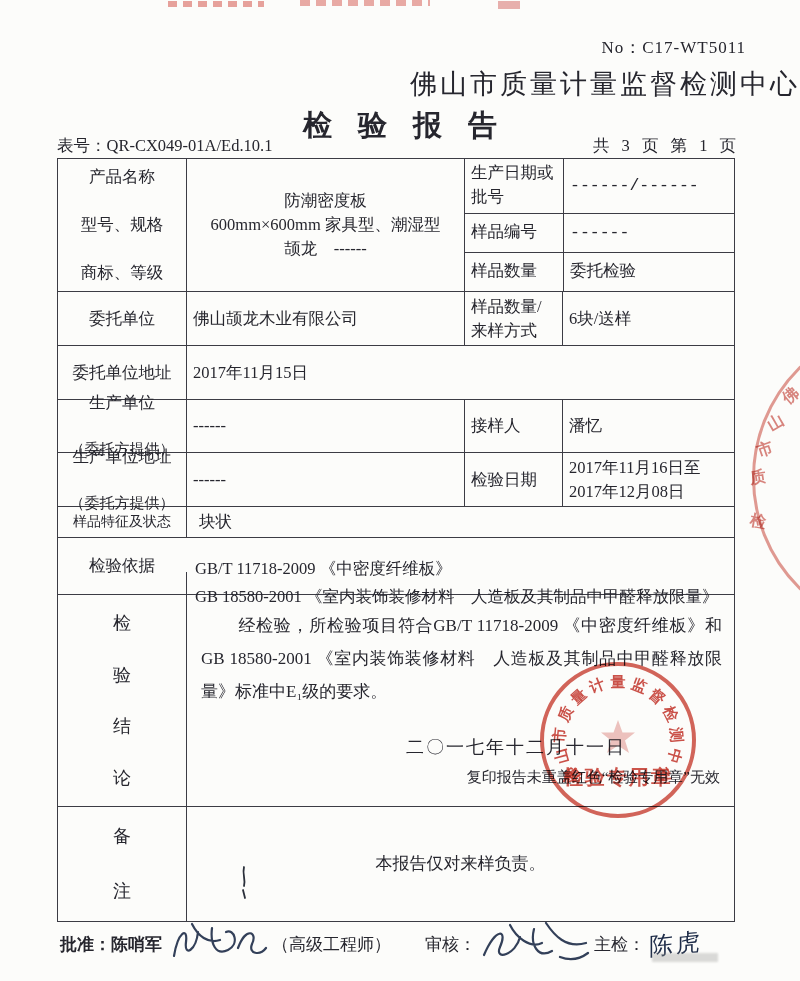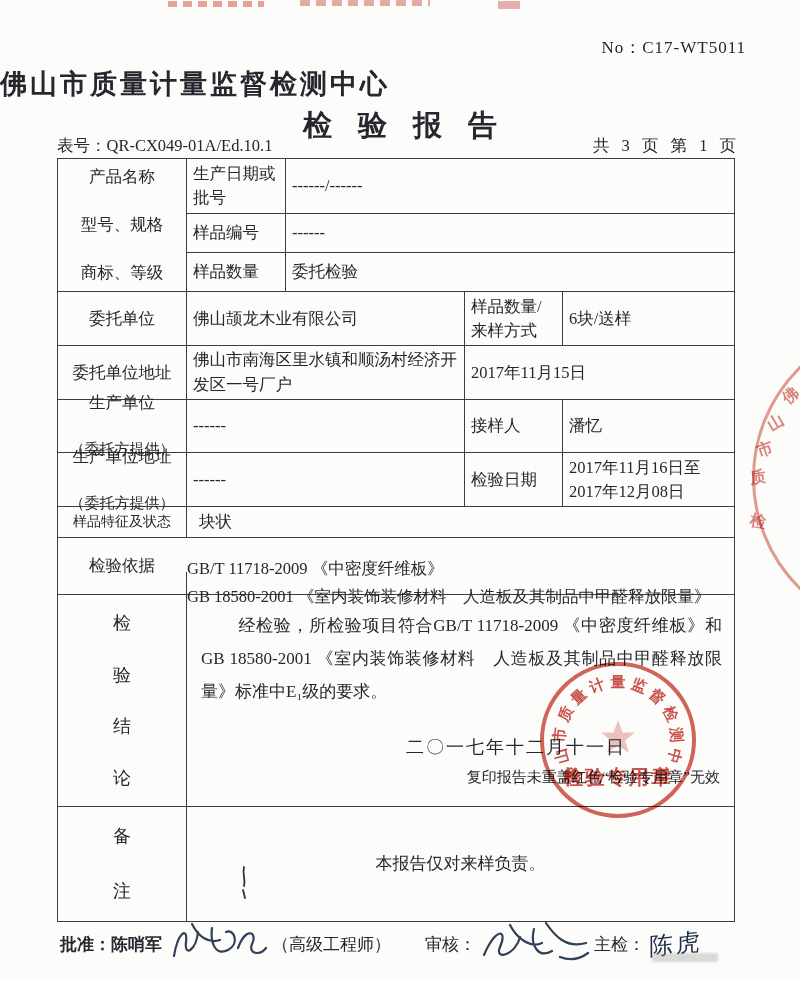--- a/index.html
+++ b/index.html
@@ -8,22 +8,22 @@
     background:#ffffff;
     font-family:"Liberation Serif","DejaVu Serif",serif;
     color:#26262e;
     position:relative;
     overflow:hidden;
   }
   .page{position:absolute;inset:0;background:#fcfcfa;}
 
   
   .report-no{position:absolute;top:36px;right:54px;font-size:17px;letter-spacing:1px;}
-  .org-title{position:absolute;top:66px;left:0;width:100%;text-align:left;
-    font-size:27px;font-weight:700;letter-spacing:3px;}
+  .org-title{position:absolute;top:66px;left:0;width:100%;text-align:right;
+    font-size:27px;font-weight:400;letter-spacing:3px;}
   .doc-title{position:absolute;top:106px;left:0;width:100%;text-align:center;
     font-size:29px;font-weight:600;letter-spacing:26px;text-indent:26px;}
   .form-line{position:absolute;top:135px;left:57px;right:60px;display:flex;
     justify-content:space-between;font-size:16.5px;}
   .page-info{letter-spacing:4px;}
 
   
   .doc-table{
     position:absolute;left:57px;top:158px;width:678px;
     border:1.6px solid #3c3c44;
@@ -34,35 +34,35 @@
   .trow + .trow{border-top:1.5px solid #3c3c44;}
   .cell{box-sizing:border-box;display:flex;flex-direction:column;justify-content:center;
     padding:2px 6px;line-height:1.45;}
   .cell + .cell{border-left:1.5px solid #3c3c44;}
   .c1{width:128px;flex:0 0 128px;align-items:center;text-align:center;gap:24px;}
   .c2{width:278px;flex:0 0 278px;}
   .c3{width:98px;flex:0 0 98px;}
   .c4{flex:1 1 auto;}
   .center-lines{align-items:center;text-align:center;}
   .subcol{flex:1 1 auto;display:flex;flex-direction:column;}
-  .sub{display:flex;flex:1 1 auto;box-sizing:border-box;}
+  .sub{display:flex;flex:1 1 auto;box-sizing:border-box;font-family:Liberation Mono, monospace;}
   .sub + .sub{border-top:1.5px solid #3c3c44;}
   .small-paren{font-size:15px;}
   .r1{height:132px;} .r2{height:54px;} .r3{height:54px;} .r4{height:53px;}
   .r5{height:54px;} .r6{height:31px;} .r7{height:57px;} .r8{height:212px;} .r9{height:115px;}
   .sub1{height:54px;} .sub2{height:38.5px;} .sub3{height:38.5px;}
   .vlabel{justify-content:space-around;padding:14px 6px;}
   .vlabel span{display:block;font-size:18px;}
   .concl-cell{justify-content:flex-start;padding:14px 12px 6px 14px;}
   .concl-text{line-height:33px;text-indent:2.2em;font-size:17px;text-align:justify;}
   .concl-date{margin-top:26px;text-align:right;padding-right:96px;font-size:18px;letter-spacing:2px;}
   .concl-note{margin-top:7px;text-align:right;padding-right:2px;font-size:15px;}
   .remark-cell{position:relative;justify-content:center;}
   .remark-text{text-align:center;font-size:17px;}
-  .basis-cell{justify-content:center;padding-left:0;line-height:28px;margin-top:34px;}
+  .basis-cell{justify-content:center;padding-left:8px;line-height:28px;margin-top:34px;}
 
   
   .footer{position:absolute;left:60px;top:928px;width:690px;display:flex;
     align-items:center;font-size:17px;white-space:nowrap;}
   .footer .bold{font-weight:700;}
   .sig-svg{margin:-14px 2px -10px 4px;}
   .hand-name{font-size:24px;color:#1d2b47;transform:rotate(-6deg) skewX(-6deg);
     display:inline-block;margin-left:4px;letter-spacing:3px;}
 
   
@@ -111,20 +111,25 @@
   </div>
 
   <div class="doc-table">
 
     <div class="trow r1">
       <div class="cell c1">
         <span>产品名称</span>
         <span>型号、规格</span>
         <span>商标、等级</span>
       </div>
+      <div class="cell c2 center-lines">
+        <span>防潮密度板</span>
+        <span>600mm×600mm  家具型、潮湿型</span>
+        <span>颉龙　------</span>
+      </div>
       <div class="subcol" style="border-left:1.5px solid #3c3c44;">
         <div class="sub sub1">
           <div class="cell c3">生产日期或批号</div>
           <div class="cell c4">------/------</div>
         </div>
         <div class="sub sub2">
           <div class="cell c3">样品编号</div>
           <div class="cell c4">------</div>
         </div>
         <div class="sub sub3">
@@ -136,21 +141,20 @@
 
     <div class="trow r2">
       <div class="cell c1">委托单位</div>
       <div class="cell c2">佛山颉龙木业有限公司</div>
       <div class="cell c3">样品数量/来样方式</div>
       <div class="cell c4">6块/送样</div>
     </div>
 
     <div class="trow r3">
       <div class="cell c1">委托单位地址</div>
-      <div class="cell c2" style="line-height:1.5;">佛山市南海区里水镇和顺汤村经济开发区一号厂户</div>
       <div class="cell c4">2017年11月15日</div>
     </div>
 
     <div class="trow r4">
       <div class="cell c1">
         <span>生产单位</span>
         <span class="small-paren">（委托方提供）</span>
       </div>
       <div class="cell c2">------</div>
       <div class="cell c3">接样人</div>

